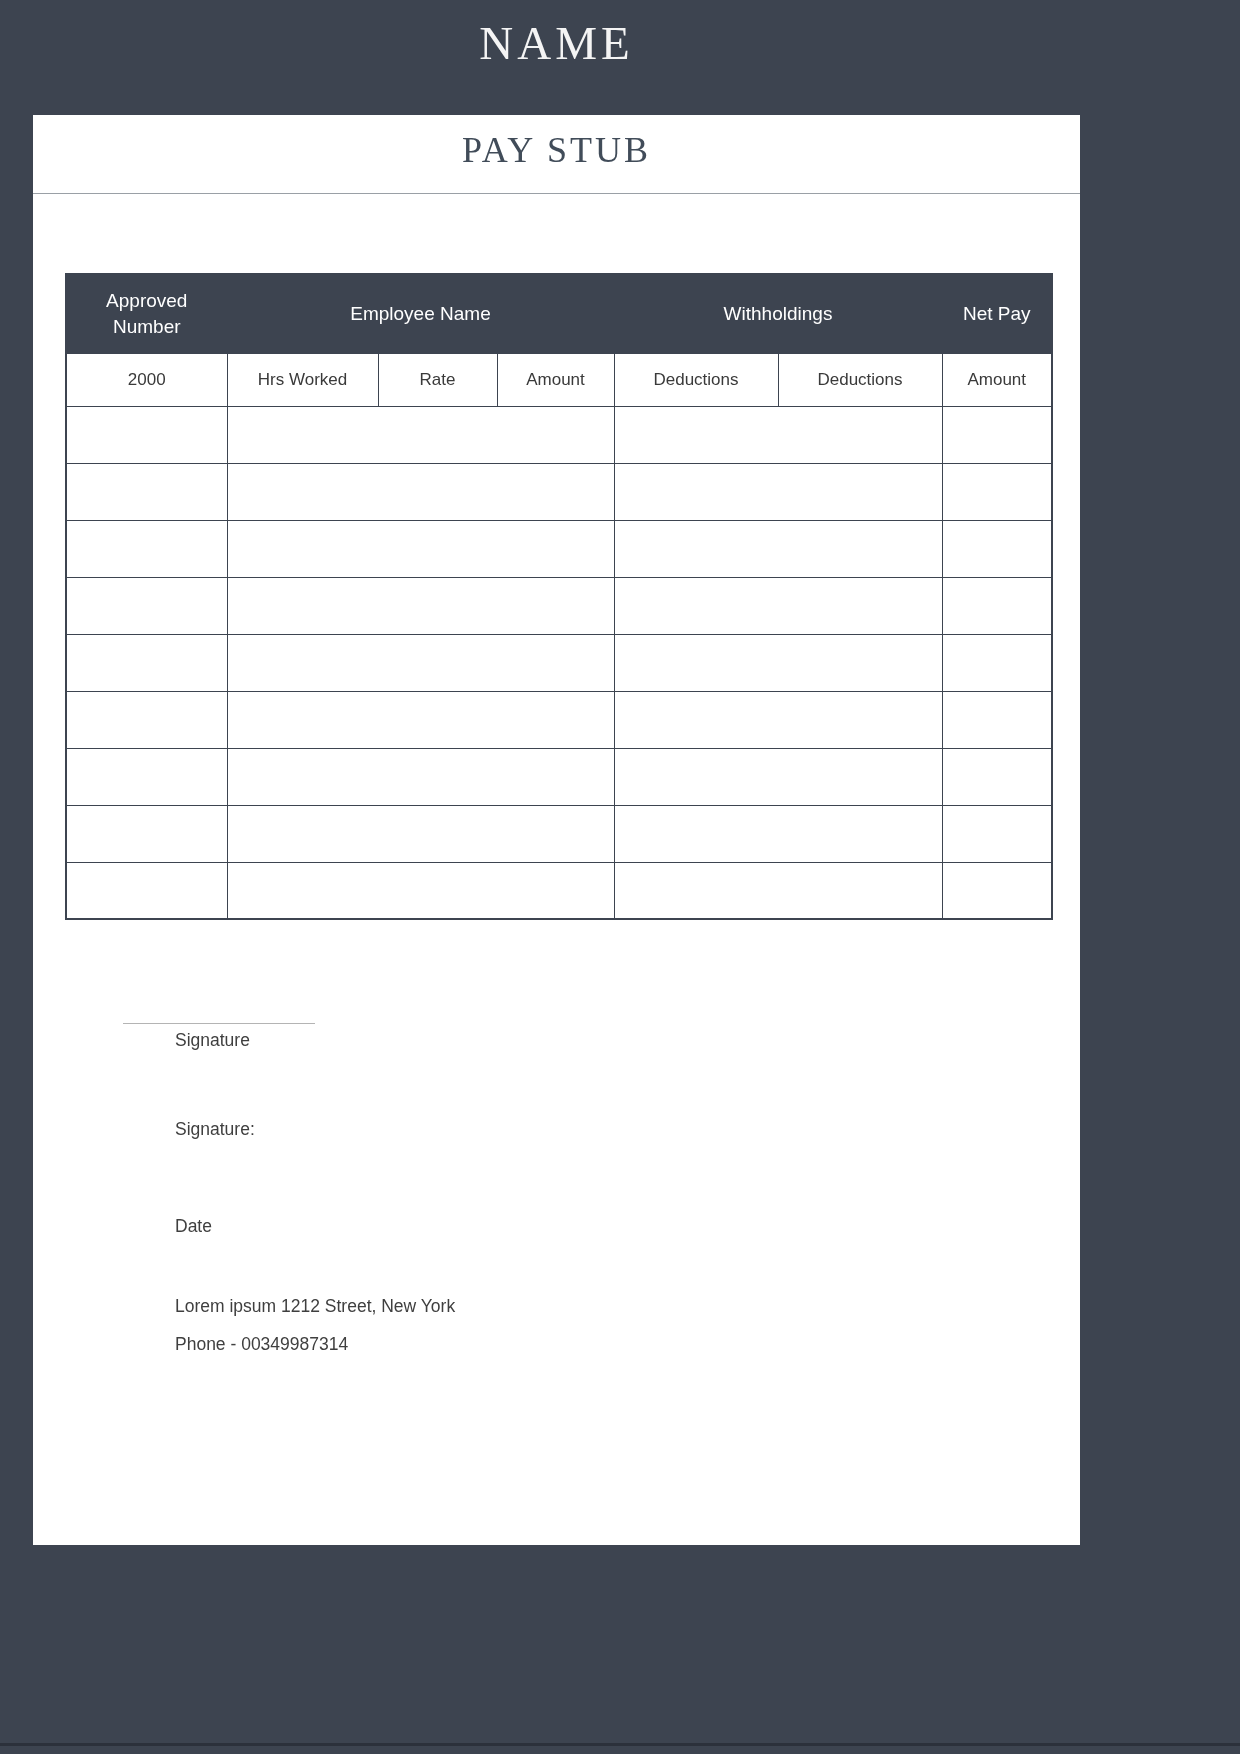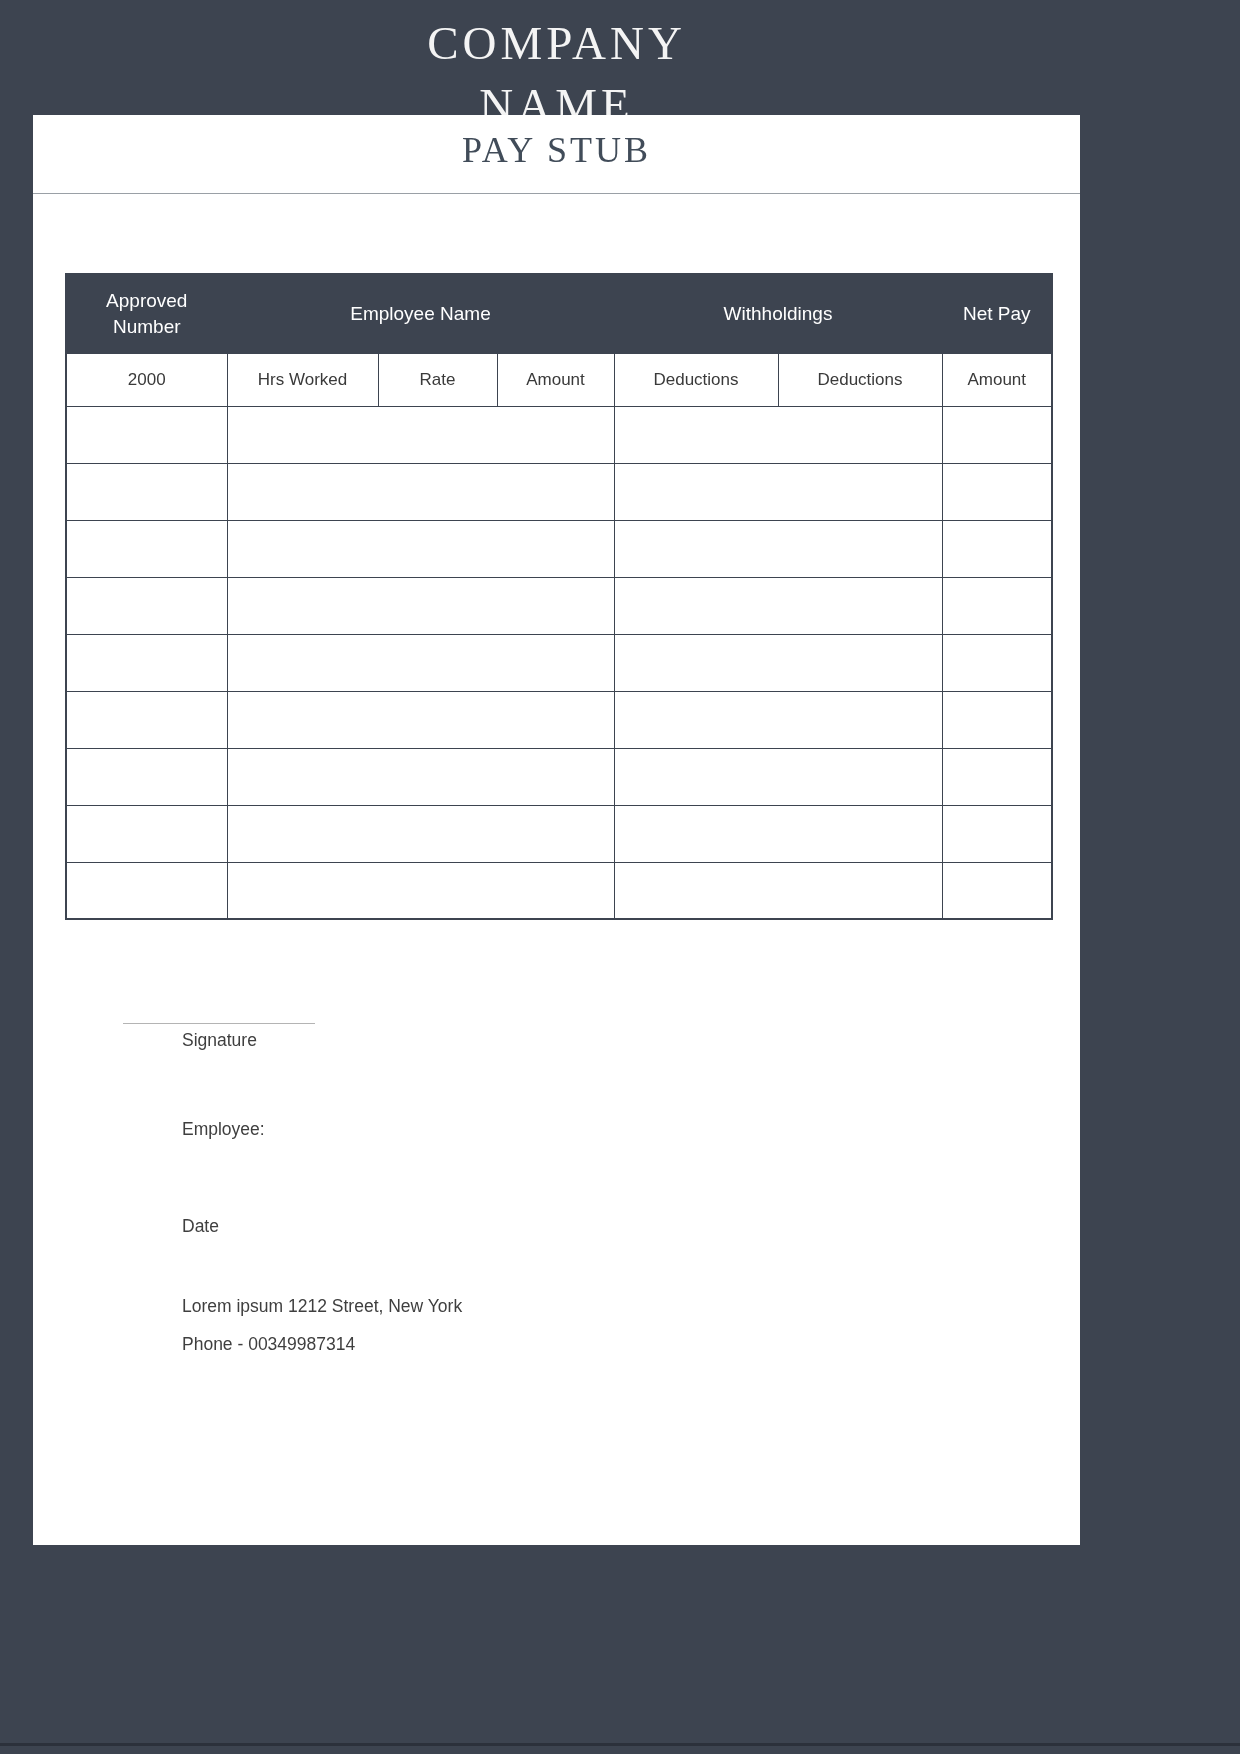--- a/index.html
+++ b/index.html
@@ -63,35 +63,34 @@
     font-size:17px;color:#3a3a3a;background:#fff;
   }
   .paytable tbody td{height:57px;background:#fff;}
   
   .sig-line{
     position:absolute;left:90px;top:908px;width:192px;height:1px;
     background:#b4b4b4;
   }
   .footer-item{
     position:absolute;left:142px;
-    font-size:17.5px;color:var(--body-text);margin-left:7px;
+    font-size:17.5px;color:var(--body-text);
   }
   
   .bottom-line{
     position:absolute;left:0;top:1743px;width:1240px;height:3px;
     background:#2c313b;z-index:1;
   }
 </style>
 </head>
 <body>
 
 <div class="canvas">
 
   <div class="company-header">
-    <div>COMPANY</div>
     <div>NAME</div>
   </div>
 
   <div class="page">
 
     <div class="pay-title">PAY STUB</div>
     <div class="title-divider"></div>
 
     <table class="paytable">
       <colgroup>
@@ -173,21 +172,21 @@
             <td></td>
             <td colspan="3"></td>
             <td colspan="2"></td>
             <td></td>
           </tr>
         </tbody>
     </table>
 
     <div class="sig-line"></div>
     <div class="footer-item" style="top:915px">Signature</div>
-    <div class="footer-item" style="top:1004px">Employee:</div>
+    <div class="footer-item" style="top:1004px">Signature:</div>
     <div class="footer-item" style="top:1101px">Date</div>
     <div class="footer-item" style="top:1181px">Lorem ipsum 1212 Street, New York</div>
     <div class="footer-item" style="top:1219px">Phone - 00349987314</div>
 
   </div>
 
   <div class="bottom-line"></div>
 
 </div>
 

